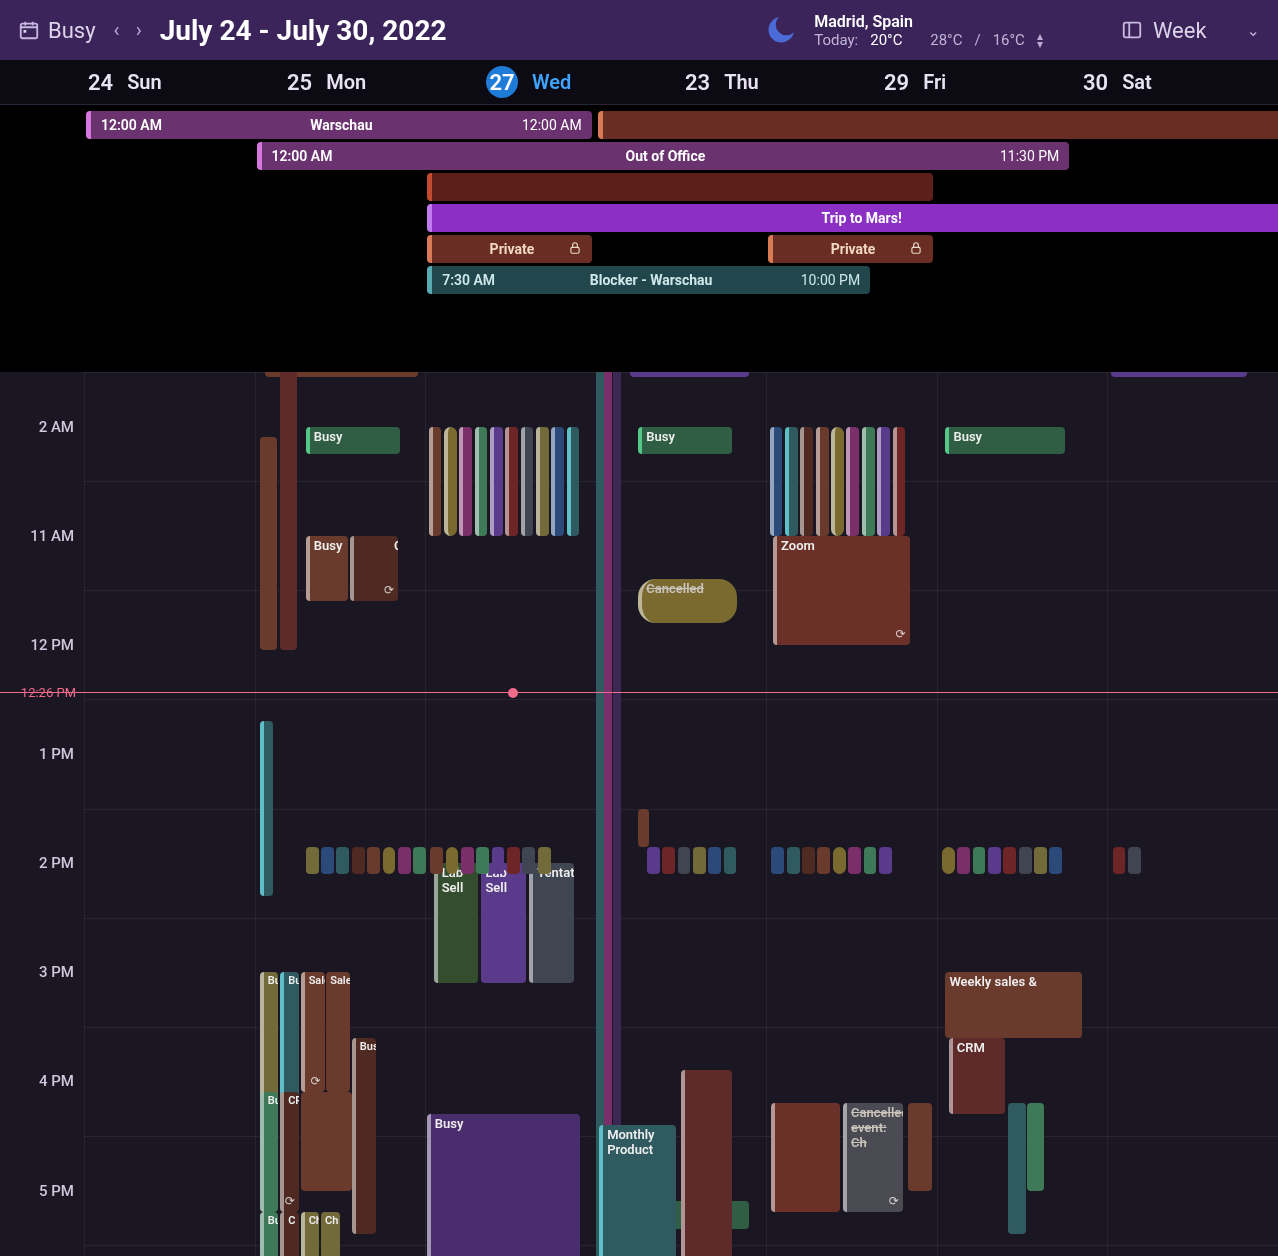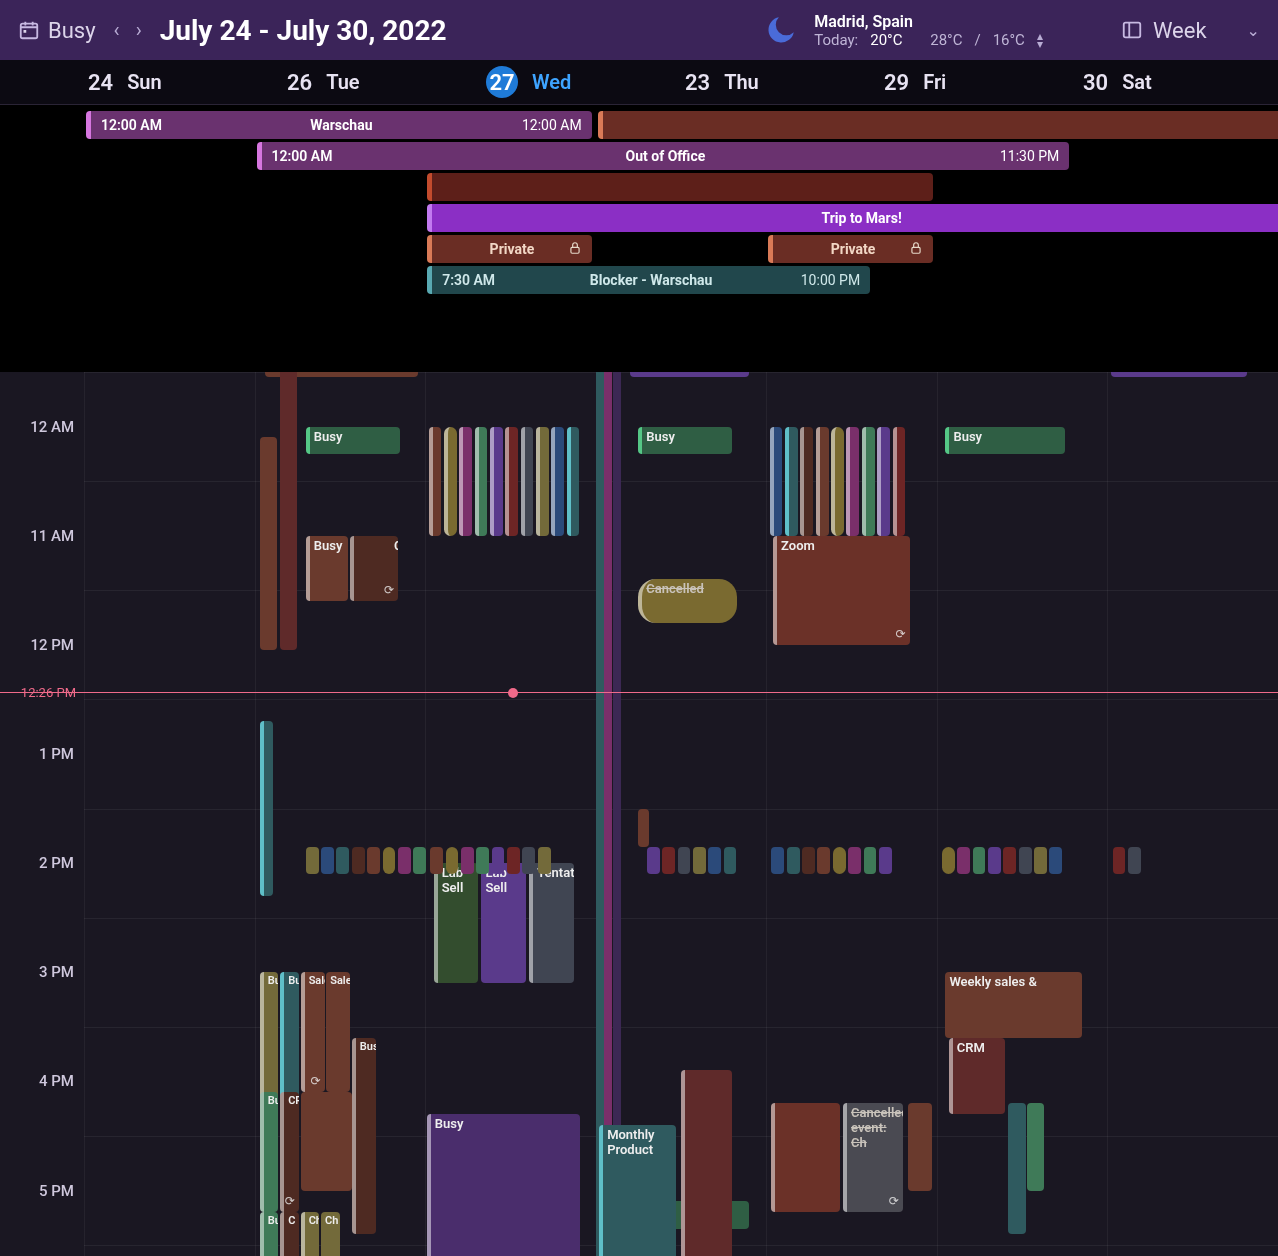--- a/index.html
+++ b/index.html
@@ -193,22 +193,22 @@
 
 <div class="calroot">
 
   <div class="dayheader" id="dayheader">
     <div class="gutter"></div>
   <div class="dcol">
         <span class="num">24</span>
         <span class="dow">Sun</span>
       </div>
       <div class="dcol">
-        <span class="num">26</span>
-        <span class="dow">Tue</span>
+        <span class="num">25</span>
+        <span class="dow">Mon</span>
       </div>
       <div class="dcol today">
         <span class="num">27</span>
         <span class="dow">Wed</span>
       </div>
       <div class="dcol">
         <span class="num">23</span>
         <span class="dow">Thu</span>
       </div>
       <div class="dcol">
@@ -256,21 +256,21 @@
         <div class="adbar teal" style="top: 161px; left: 343.143px; width: 443px;">
           <span class="tstart">7:30 AM</span>
           <span class="title">Blocker - Warschau</span>
           <span class="tend">10:00 PM</span>
         </div>
       </div>
   </div>
 
   <div class="timed" id="timed" style="--hourH: 109.13580246913581px; --colW: 170.57142857142858px;">
     <div class="gutter" id="hgutter">
-        <div class="hlabel" style="top: 54.5679px;">12 AM</div>
+        <div class="hlabel" style="top: 54.5679px;">2 AM</div>
         <div class="hlabel" style="top: 163.704px;">11 AM</div>
         <div class="hlabel" style="top: 272.84px;">12 PM</div>
         <div class="hlabel" style="top: 381.975px;">1 PM</div>
         <div class="hlabel" style="top: 491.111px;">2 PM</div>
         <div class="hlabel" style="top: 600.247px;">3 PM</div>
         <div class="hlabel" style="top: 709.383px;">4 PM</div>
         <div class="hlabel" style="top: 818.519px;">5 PM</div>
       </div>
     <div class="canvas" id="tcanvas">
         <div class="evt c-teal" style="left: 511.714px; width: 6.82286px; top: -163.704px; height: 1309.63px;"></div>

